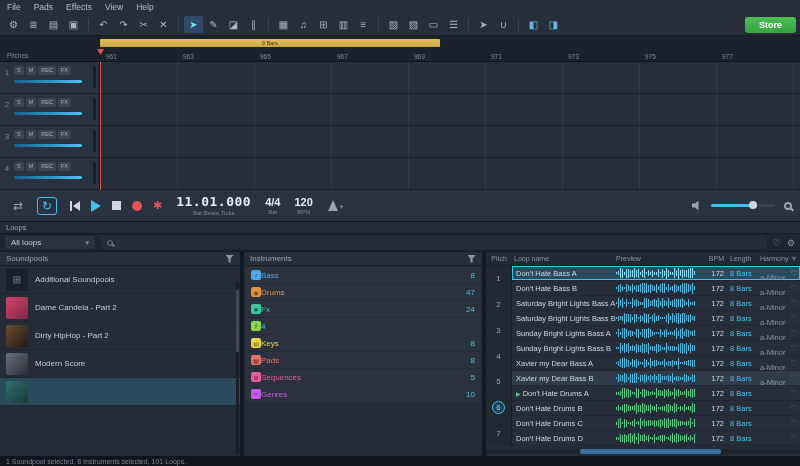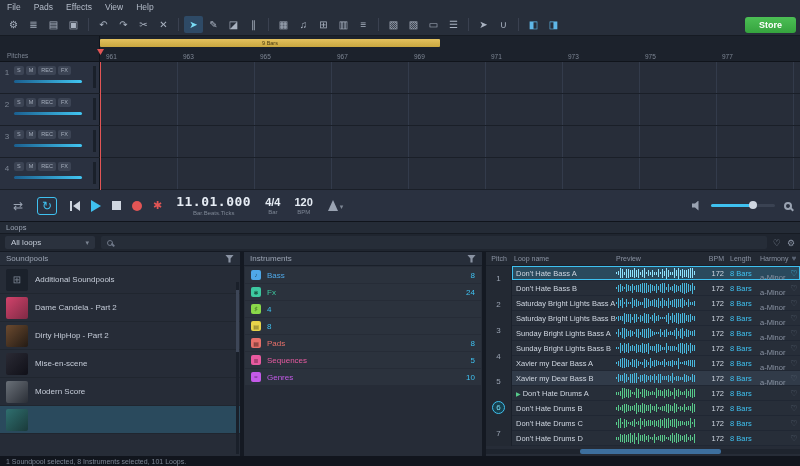--- a/index.html
+++ b/index.html
@@ -94,21 +94,21 @@
   .funnel { width:9px; height:8px; background:#8a93a3; clip-path:polygon(0 0,100% 0,62% 50%,62% 100%,38% 100%,38% 50%); border:none; }
   .sp-list { height:176px; overflow:hidden; }
   .sp-item { height:28px; display:flex; align-items:center; gap:7px; padding:0 6px; border-bottom:1px solid #20262f; }
   .sp-item.sel { background:#2a4a5d; }
   .sp-thumb { width:22px; height:22px; border-radius:2px; flex:none; display:flex; align-items:center; justify-content:center; }
   .sp-glyph { color:#7d8694; font-size:10px; }
   .sp-name { font-size:8px; color:#c5ccd8; }
   .vscroll { position:absolute; right:1px; top:30px; width:3px; height:172px; background:#1a202a; }
   .vthumb { width:3px; height:62px; background:#3d4657; margin-top:8px; }
   .inst-list { padding:1px; }
-  .inst-item { height:16px; margin-bottom:1px; background:#2b323d; display:flex; align-items:center; gap:6px; padding:0 6px; }
+  .inst-item { height:16px; margin-bottom:1px; background:#2b323d; display:flex; align-items:center; padding:0 6px; }
   .inst-icon { width:10px; height:10px; border-radius:2px; font-size:6px; color:rgba(0,0,0,0.55); display:flex; align-items:center; justify-content:center; flex:none; }
   .inst-name { flex:1; font-size:8px; }
   .inst-count { font-size:8px; color:#3fc1f0; }
 
   
   .lt-header { height:14px; flex:0 0 14px; display:flex; align-items:center; font-size:7px; color:#8a93a3; background:#232933; border-bottom:1px solid #1a202a; }
   .h-pitch { width:26px; text-align:center; }
   .h-name { width:104px; padding-left:2px; }
   .h-prev { width:84px; }
   .h-bpm { width:24px; text-align:right; }
@@ -361,24 +361,20 @@
           </div>
           <div class="sp-item">
             <div class="sp-thumb" style="background: linear-gradient(135deg, rgb(210, 67, 107), rgb(126, 42, 69));"></div>
             <span class="sp-name">Dame Candela - Part 2</span>
           </div>
           <div class="sp-item">
             <div class="sp-thumb" style="background: linear-gradient(135deg, rgb(107, 74, 47), rgb(36, 27, 20));"></div>
             <span class="sp-name">Dirty HipHop - Part 2</span>
           </div>
           <div class="sp-item">
-            <div class="sp-thumb" style="background: linear-gradient(135deg, rgb(42, 42, 52), rgb(16, 16, 24));"></div>
-            <span class="sp-name">Mise-en-scene</span>
-          </div>
-          <div class="sp-item">
             <div class="sp-thumb" style="background: linear-gradient(135deg, rgb(106, 112, 120), rgb(42, 46, 54));"></div>
             <span class="sp-name">Modern Score</span>
           </div>
           <div class="sp-item sel">
             <div class="sp-thumb" style="background: linear-gradient(135deg, rgb(47, 111, 111), rgb(26, 58, 58));"></div>
             <span class="sp-name"></span>
           </div>
         </div>
       <div class="vscroll">
         <div class="vthumb"></div>
@@ -390,30 +386,36 @@
         <span>Instruments</span>
         <button class="funnel"></button>
       </div>
       <div class="inst-list">
           <div class="inst-item">
             <span class="inst-icon" style="background: rgb(79, 168, 232);">♪</span>
             <span class="inst-name" style="color: rgb(79, 168, 232);">Bass</span>
             <span class="inst-count">8</span>
           </div>
           <div class="inst-item">
+            <span class="inst-icon" style="background: rgb(224, 146, 60);">◉</span>
+            <span class="inst-name" style="color: rgb(224, 146, 60);">Drums</span>
+            <span class="inst-count">47</span>
+          </div>
+          <div class="inst-item">
             <span class="inst-icon" style="background: rgb(61, 201, 160);">✱</span>
             <span class="inst-name" style="color: rgb(61, 201, 160);">Fx</span>
             <span class="inst-count">24</span>
           </div>
           <div class="inst-item">
             <span class="inst-icon" style="background: rgb(138, 217, 74);">♯</span>
             <span class="inst-count">4</span>
           </div>
           <div class="inst-item">
             <span class="inst-icon" style="background: rgb(232, 212, 74);">▤</span>
+            <span class="inst-name" style="color: rgb(232, 212, 74);">Keys</span>
             <span class="inst-count">8</span>
           </div>
           <div class="inst-item">
             <span class="inst-icon" style="background: rgb(232, 112, 106);">▦</span>
             <span class="inst-name" style="color: rgb(232, 112, 106);">Pads</span>
             <span class="inst-count">8</span>
           </div>
           <div class="inst-item">
             <span class="inst-icon" style="background: rgb(232, 90, 160);">≣</span>
             <span class="inst-name" style="color: rgb(232, 90, 160);">Sequences</span>

